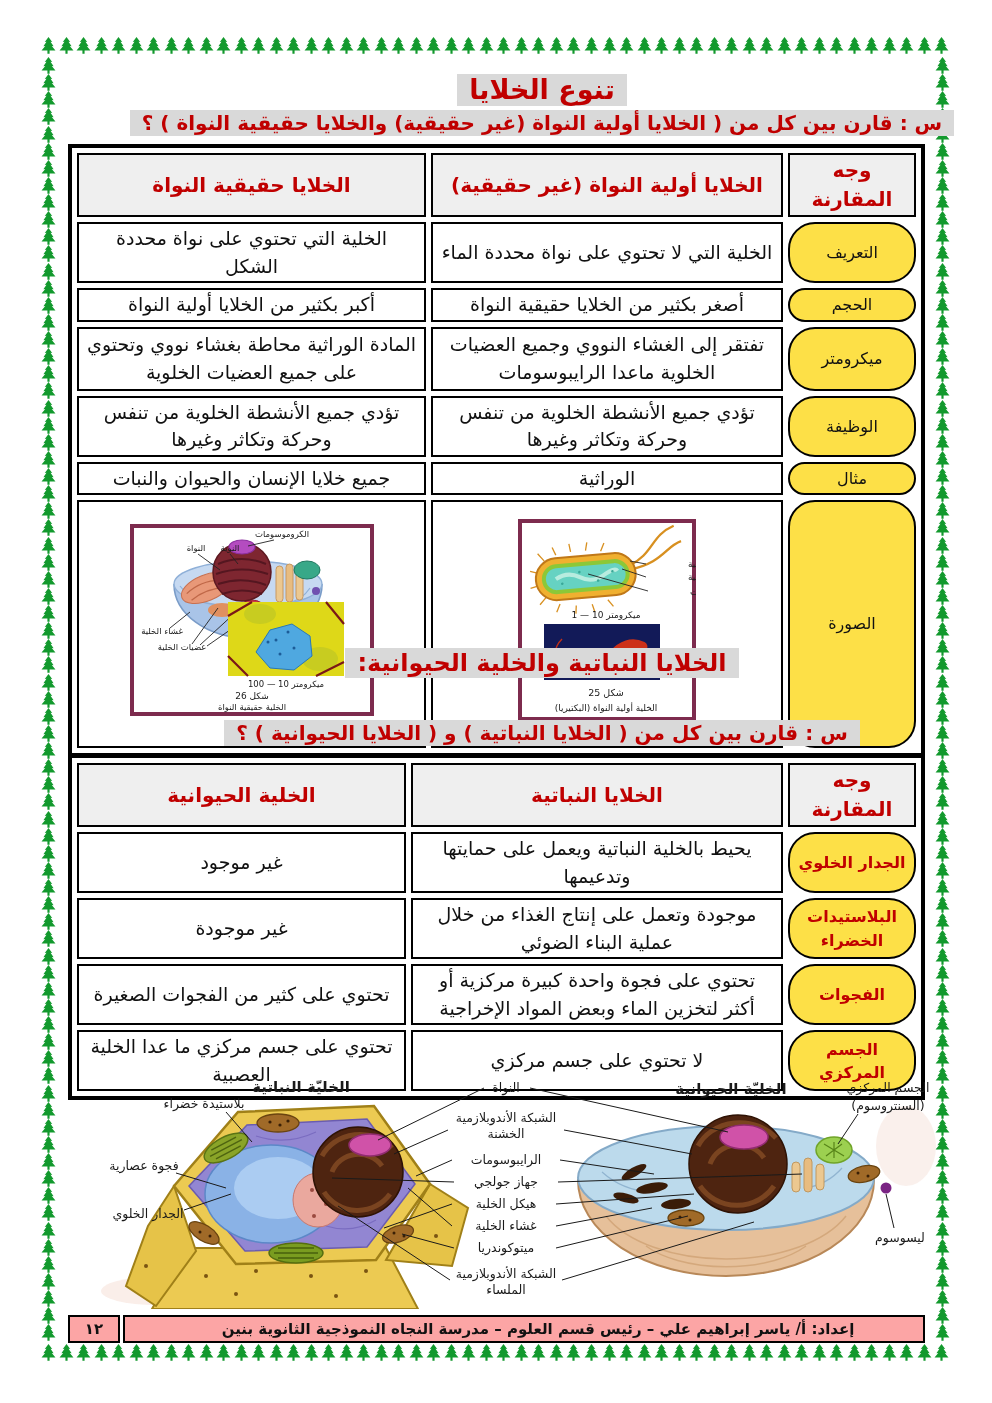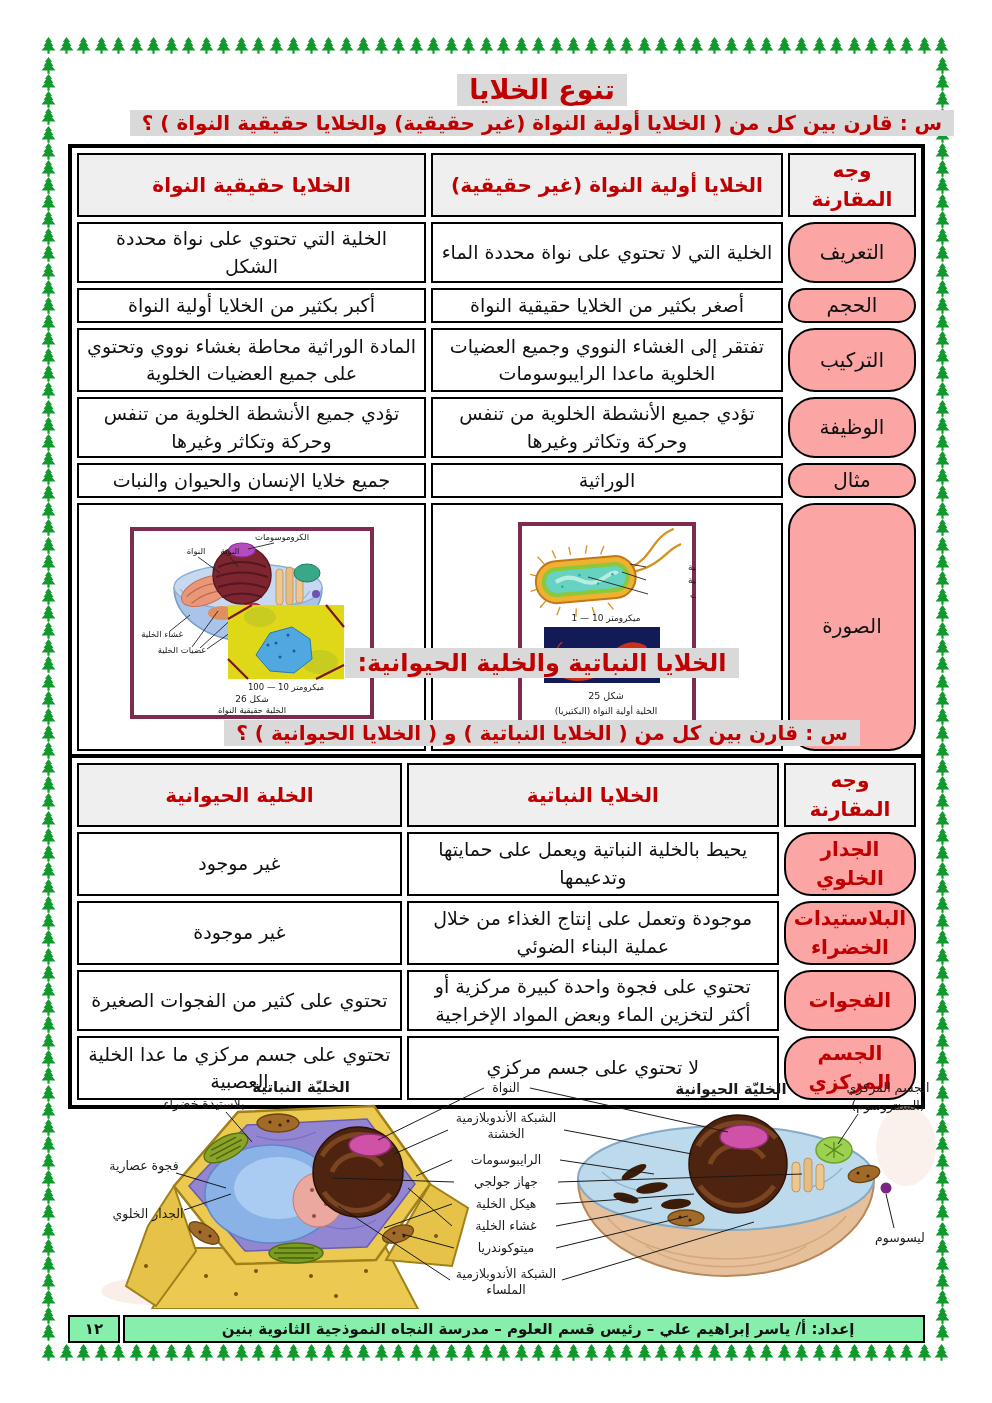--- a/index.html
+++ b/index.html
@@ -21,34 +21,34 @@
   .title1 { top:74px; font-size:27px; line-height:32px; }
   .q1 { top:110px; font-size:20px; line-height:26px; }
   .title2 { top:648px; font-size:24px; line-height:30px; }
   .q2 { top:720px; font-size:20px; line-height:26px; }
 
   table { position:absolute; left:0; width:857px; border:4px solid #000; border-collapse:separate; border-spacing:5px; background:#fff; }
   #table1 { top:144px; }
   #table2 { top:754px; }
   th, td { border:2px solid #000; background:#fff; vertical-align:middle; text-align:center; padding:1px 8px; font-size:19px; line-height:1.45; color:#111; }
   th { background:#efefef; color:#c00000; font-weight:bold; font-size:20px; }
-  td.aspect { background:#fca5a5; font-size:20px;border-radius:27px; }
+  td.aspect { background:#fde047; font-size:16px;border-radius:27px; }
   #table2 td.aspect { color:#c00000; font-weight:bold; }
   col.c-aspect { width:128px; }
   #table1 col.c-mid { width:352px; }
   #table2 col.c-mid { width:372px; }
   .tr-h40 > * { height:40px; } .tr-h58 > * { height:58px; } .tr-h28 > * { height:28px; }
   .tr-h64 > * { height:64px; } .tr-h26 > * { height:26px; } .tr-h208 > * { height:208px; }
   .tr-h60 > * { height:60px; }
   td.imgcell { padding:17px; }
 
   .figC { position:absolute; left:18px; top:1076px; }
 
   .footer { position:absolute; left:0; top:1315px; width:857px; height:28px; display:flex; direction:ltr; gap:3px; }
-  .fbox { border:2px solid #000; display:flex; align-items:center; justify-content:center; font-size:15px; font-weight:bold; color:#111; background:#86efac; }
+  .fbox { border:2px solid #000; display:flex; align-items:center; justify-content:center; font-size:15px; font-weight:bold; color:#111; background:#fca5a5; }
   .fnum { width:52px; }
   .ftext { flex:1; direction:rtl;padding-left:28px; }
 
   svg text { font-family:"DejaVu Sans",sans-serif; fill:#1a1a1a; }
 </style>
 </head>
 <body>
 
 <div class="page">
 
@@ -844,21 +844,21 @@
         <td class="aspect">التعريف</td>
         <td>الخلية التي لا تحتوي على نواة محددة الماء</td>
         <td>الخلية التي تحتوي على نواة محددة الشكل</td>
       </tr>
       <tr class="tr-h28">
         <td class="aspect">الحجم</td>
         <td>أصغر بكثير من الخلايا حقيقية النواة</td>
         <td>أكبر بكثير من الخلايا أولية النواة</td>
       </tr>
       <tr class="tr-h64">
-        <td class="aspect">التركيب</td>
+        <td class="aspect">ميكرومتر</td>
         <td>تفتقر إلى الغشاء النووي وجميع العضيات الخلوية ماعدا الرايبوسومات</td>
         <td>المادة الوراثية محاطة بغشاء نووي وتحتوي على جميع العضيات الخلوية</td>
       </tr>
       <tr class="tr-h58">
         <td class="aspect">الوظيفة</td>
         <td>تؤدي جميع الأنشطة الخلوية من تنفس وحركة وتكاثر وغيرها</td>
         <td>تؤدي جميع الأنشطة الخلوية من تنفس وحركة وتكاثر وغيرها</td>
       </tr>
       <tr class="tr-h26">
         <td class="aspect">مثال</td>

